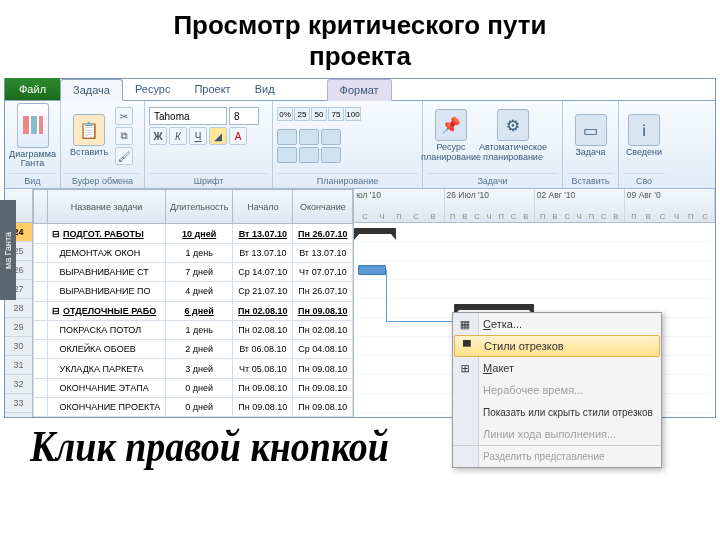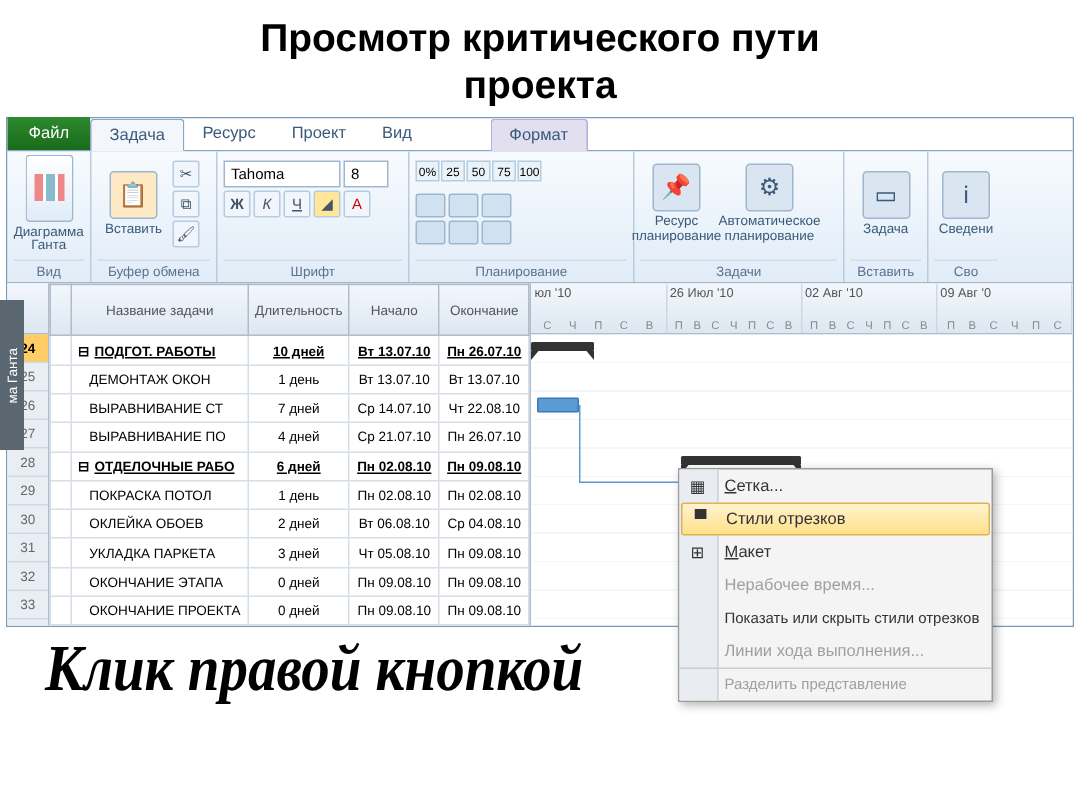--- a/index.html
+++ b/index.html
@@ -238,21 +238,21 @@
             <td class="td name">&nbsp;&nbsp;&nbsp;ДЕМОНТАЖ ОКОН</td>
             <td class="td dur">1 день</td>
             <td class="td dt">Вт 13.07.10</td>
             <td class="td dt">Вт 13.07.10</td>
           </tr>
           <tr>
             <td class="td" style="width:14px"></td>
             <td class="td name">&nbsp;&nbsp;&nbsp;ВЫРАВНИВАНИЕ СТ</td>
             <td class="td dur">7 дней</td>
             <td class="td dt">Ср 14.07.10</td>
-            <td class="td dt">Чт 22.08.10</td>
+            <td class="td dt">Чт 07.07.10</td>
           </tr>
           <tr>
             <td class="td" style="width:14px"></td>
             <td class="td name">&nbsp;&nbsp;&nbsp;ВЫРАВНИВАНИЕ ПО</td>
             <td class="td dur">4 дней</td>
             <td class="td dt">Ср 21.07.10</td>
             <td class="td dt">Пн 26.07.10</td>
           </tr>
           <tr>
             <td class="td" style="width:14px"></td>

